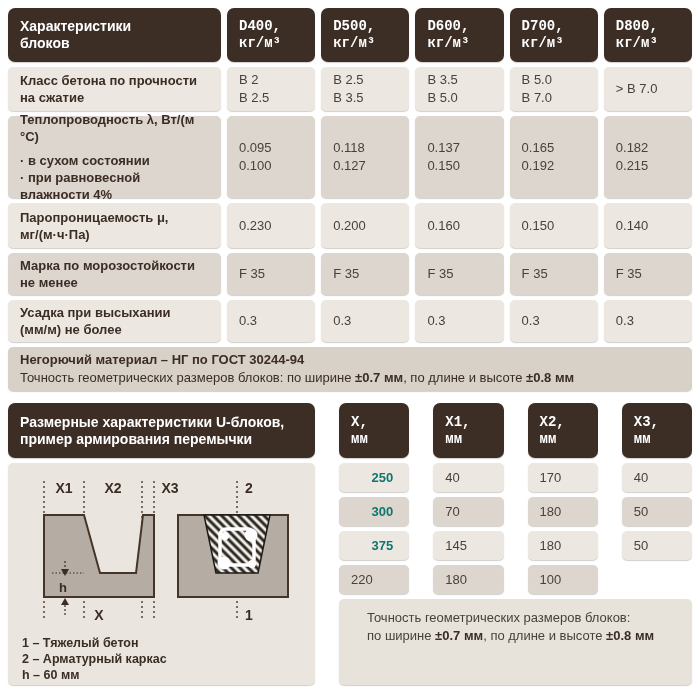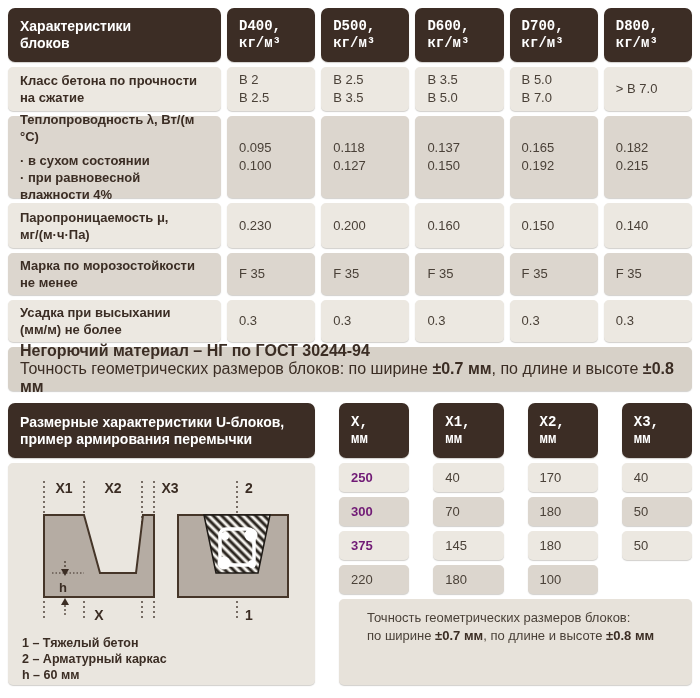--- a/index.html
+++ b/index.html
@@ -18,24 +18,24 @@
     line-height:17px;border-radius:7px;}
   .hcol span{display:block;font-family:Liberation Mono, monospace;}
   .light{background:#ece8e1;}
   .mid{background:#dcd6ce;}
   .label{font-weight:bold;font-size:13px;line-height:17px;color:#3b2d24;}
   .val{font-size:13px;line-height:18px;color:#4a4138;}
   .preline{white-space:pre-line;}
   .bullets{display:block;margin-top:7px;}
   .footer-note{grid-column:1 / -1;background:#d7d1c8;border-radius:5px;
     display:flex;flex-direction:column;justify-content:center;align-items:flex-start;
-    padding:4px 12px;font-size:16px;line-height:18px;box-sizing:border-box;
+    padding:4px 12px;font-size:13px;line-height:18px;box-sizing:border-box;
     box-shadow:0 1px 1px rgba(95,85,74,.28);}
   .footer-note .b,.footer-note b{font-weight:bold;}
-  .xcell{font-weight:bold;color:#701a75;}
+  .xcell{font-weight:bold;color:#0f766e;justify-content:flex-end;}
 
   .diagram-box{grid-column:1;grid-row:2 / span 5;background:#eae6df;border-radius:5px;
     padding:6px 10px;box-sizing:border-box;display:block;
     box-shadow:0 1px 1px rgba(95,85,74,.28);}
   .legend{font-weight:bold;font-size:12.5px;line-height:16px;color:#3b2d24;
     padding-left:4px;margin-top:2px;}
   .note-box{grid-column:2 / span 4;grid-row:6;background:#e7e2da;border-radius:5px;
     padding:10px 28px;box-sizing:border-box;font-size:13px;line-height:18px;
     color:#4a4138;box-shadow:0 1px 1px rgba(95,85,74,.28);}
   .note-box b{font-weight:bold;color:#3b2d24;}

